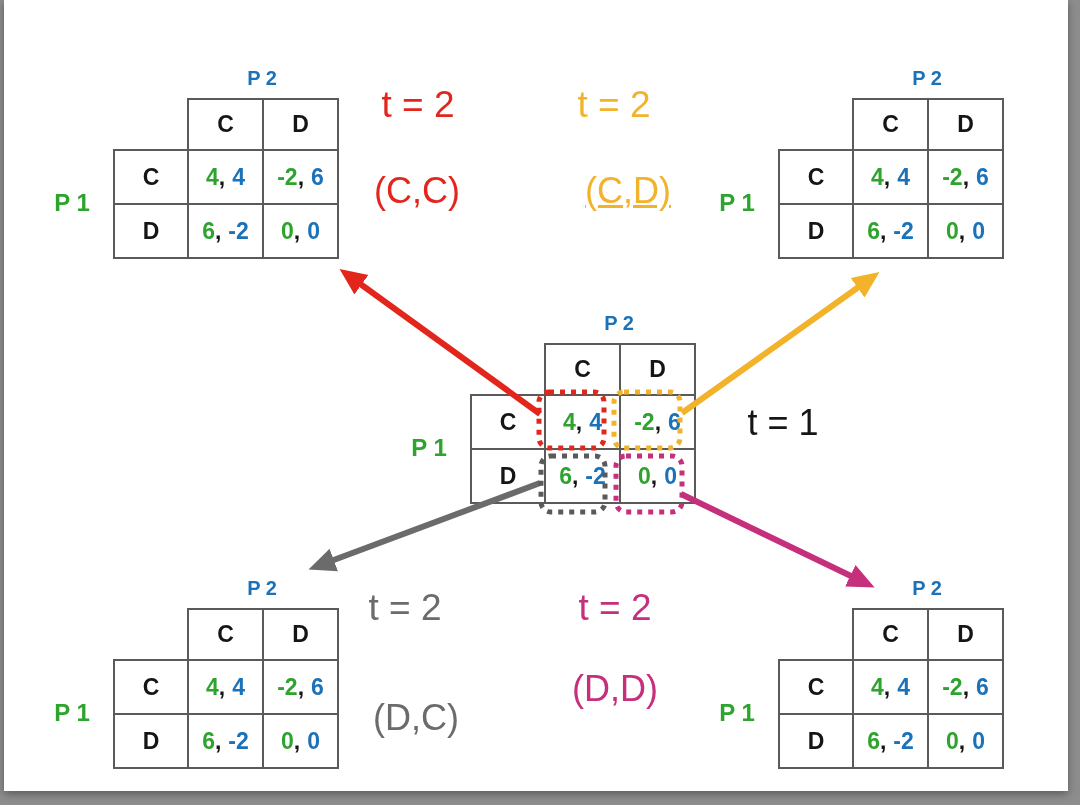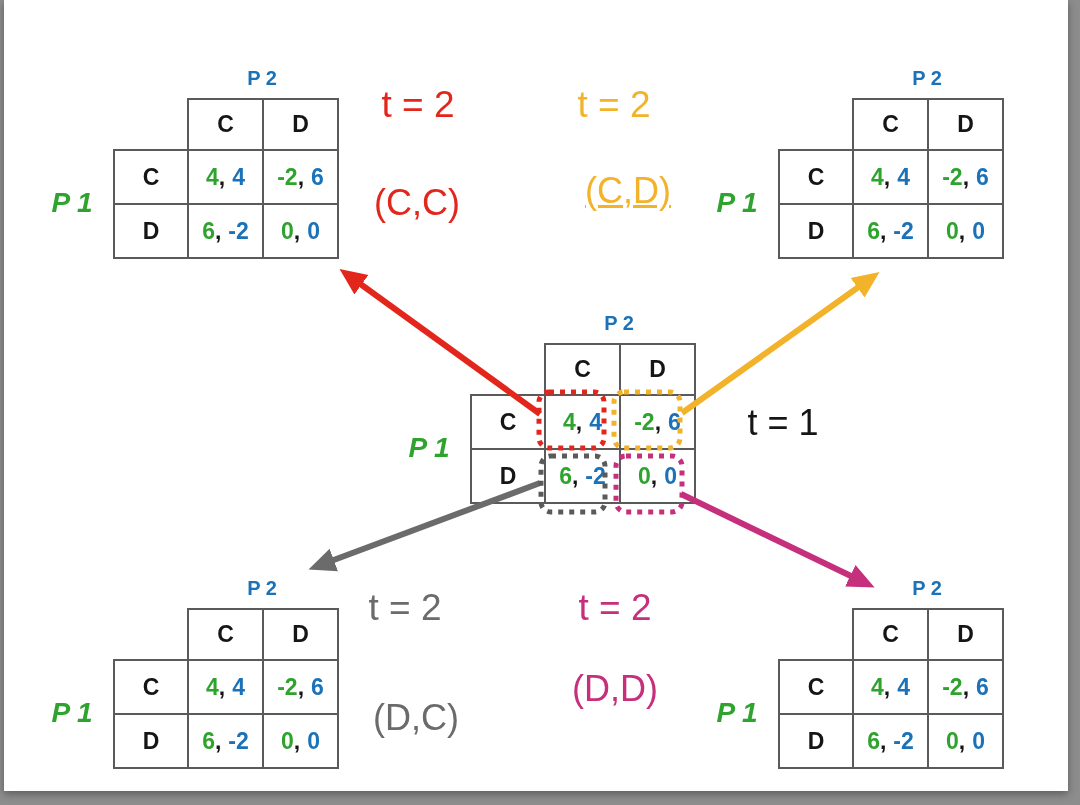--- a/index.html
+++ b/index.html
@@ -18,21 +18,21 @@
   
   .matrix { position:absolute;margin-left:10px; }
   .p2-label {
     position:absolute; left:74px; top:-33px; width:150px; height:26px;
     display:flex; align-items:center; justify-content:center;
     color:#1b72b8; font-weight:bold; font-size:20px;
   }
   .p1-label {
     position:absolute; left:-66px; top:51px; width:50px; height:108px;
     display:flex; align-items:center; justify-content:center;
-    color:#2ea32e; font-weight:bold; font-size:28px;font-style:italic;
+    color:#2ea32e; font-weight:bold; font-size:24px;
   }
   table.payoff { border-collapse:collapse; }
   table.payoff td {
     border:2px solid #5a5a5a;
     text-align:center; vertical-align:middle;
     padding:0;
     font-weight:bold; font-size:23px; color:#151515;
   }
   table.payoff td.corner { border:none; }
   table.payoff .hdr-row td { height:49px; }
@@ -180,21 +180,21 @@
       <td class="lblcol">D</td>
       <td><span class="pv-g">6</span><span class="pv-sep">,</span><span class="pv-b">-2</span></td>
       <td><span class="pv-g">0</span><span class="pv-sep">,</span><span class="pv-b">0</span></td>
     </tr>
   </tbody>
     </table>
 </div>
 
 <div class="float-label t2 c-red" style="left:418px; top:86px;">t = 2</div>
 <div class="float-label t2 c-yellow" style="left:614px; top:86px;">t = 2</div>
-<div class="float-label profile c-red" style="left:417px; top:173px;margin-top:12px;">(C,C)</div>
+<div class="float-label profile c-red" style="left:417px; top:173px;">(C,C)</div>
 <div class="float-label profile c-yellow" style="left:628px; top:173px;text-decoration:underline;">(C,D)</div>
 
 <div class="float-label t1" style="left:783px; top:405px;">t = 1</div>
 
 <div class="float-label t2 c-gray" style="left:405px; top:589px;">t = 2</div>
 <div class="float-label t2 c-magenta" style="left:615px; top:589px;">t = 2</div>
 <div class="float-label profile c-gray" style="left:416px; top:671px;margin-top:29px;">(D,C)</div>
 <div class="float-label profile c-magenta" style="left:615px; top:671px;">(D,D)</div>
 
 <svg class="overlay" viewBox="0 0 1080 805">

